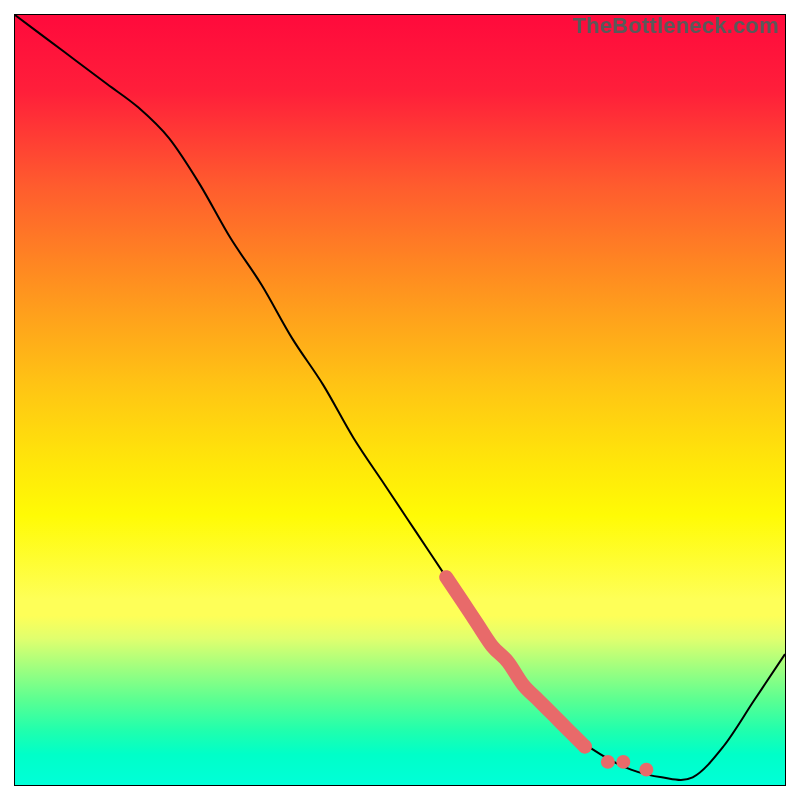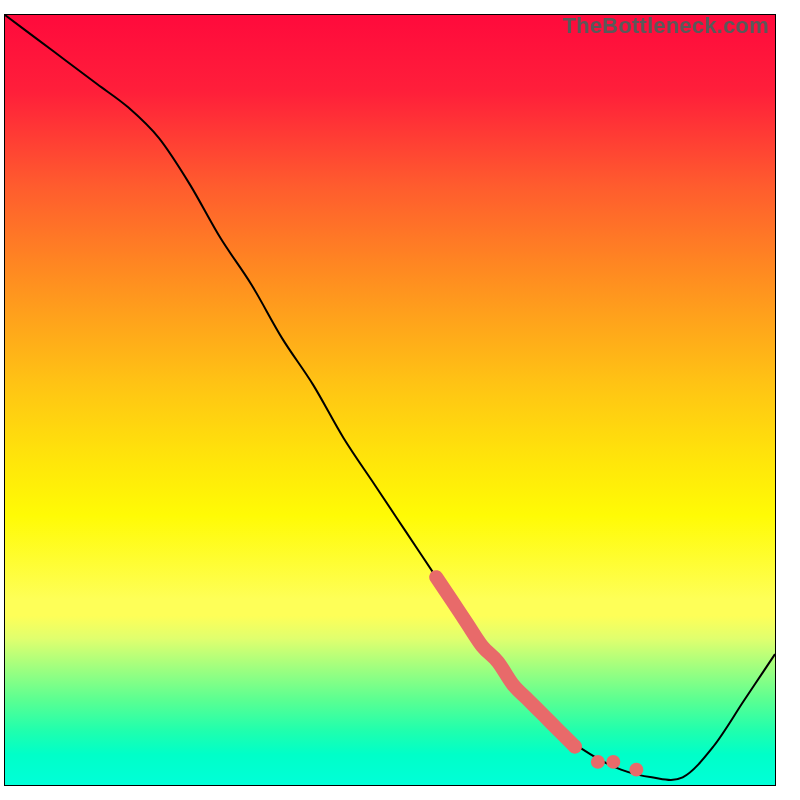--- a/index.html
+++ b/index.html
@@ -11,21 +11,21 @@
     font-family: Arial, Helvetica, sans-serif;
   }
   .chart-container {
     position: relative;
     width: 800px;
     height: 800px;
     background: white;
   }
   .plot-area {
     position: absolute;
-    left: 4px;
+    left: 14px;
     top: 14px;
     width: 772px;
     height: 772px;
     background: linear-gradient(to bottom,
       #ff0a3c 0%,
       #ff1f3a 10%,
       #ff5b2e 22%,
       #ff8d20 34%,
       #ffc414 48%,
       #ffe60a 58%,

